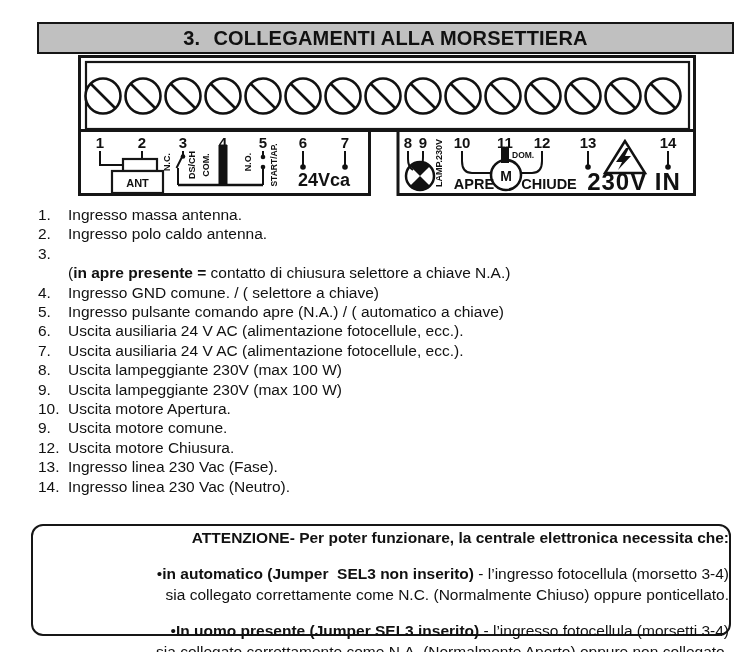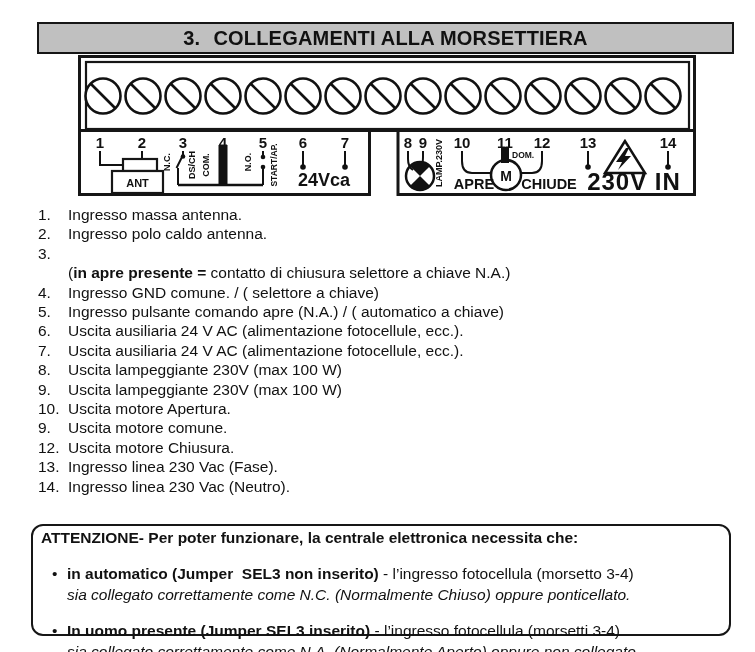--- a/index.html
+++ b/index.html
@@ -37,25 +37,25 @@
   
   .list{position:absolute;left:38px;top:205px;width:690px;
         font-size:15.5px;line-height:19.4px;}
   .li{display:flex;}
   .num{width:30px;flex:0 0 30px;}
   .txt{white-space:pre-wrap;}
 
   
   .attention{position:absolute;left:31px;top:524px;width:700px;height:112px;
              border:2.5px solid #161616;border-radius:12px;box-sizing:border-box;
-             font-size:15.5px;line-height:20.4px;padding:2px 0 0 8px;}
+             font-size:15.5px;line-height:20.4px;padding:2px 0 0 8px;text-align:right;}
   .att-line{white-space:pre-wrap;}
   .att-bullet{padding-left:11px;margin-top:16px;}
   .blt{display:inline-block;width:15px;}
-  .att-cont{padding-left:26px;font-style:italic;}
+  .att-cont{padding-left:26px;}
 </style>
 </head>
 <body>
 
 <div class="page">
 
   <div class="title-bar">
     <span class="tnum">3.</span>
     <span>COLLEGAMENTI ALLA MORSETTIERA</span>
   </div>

